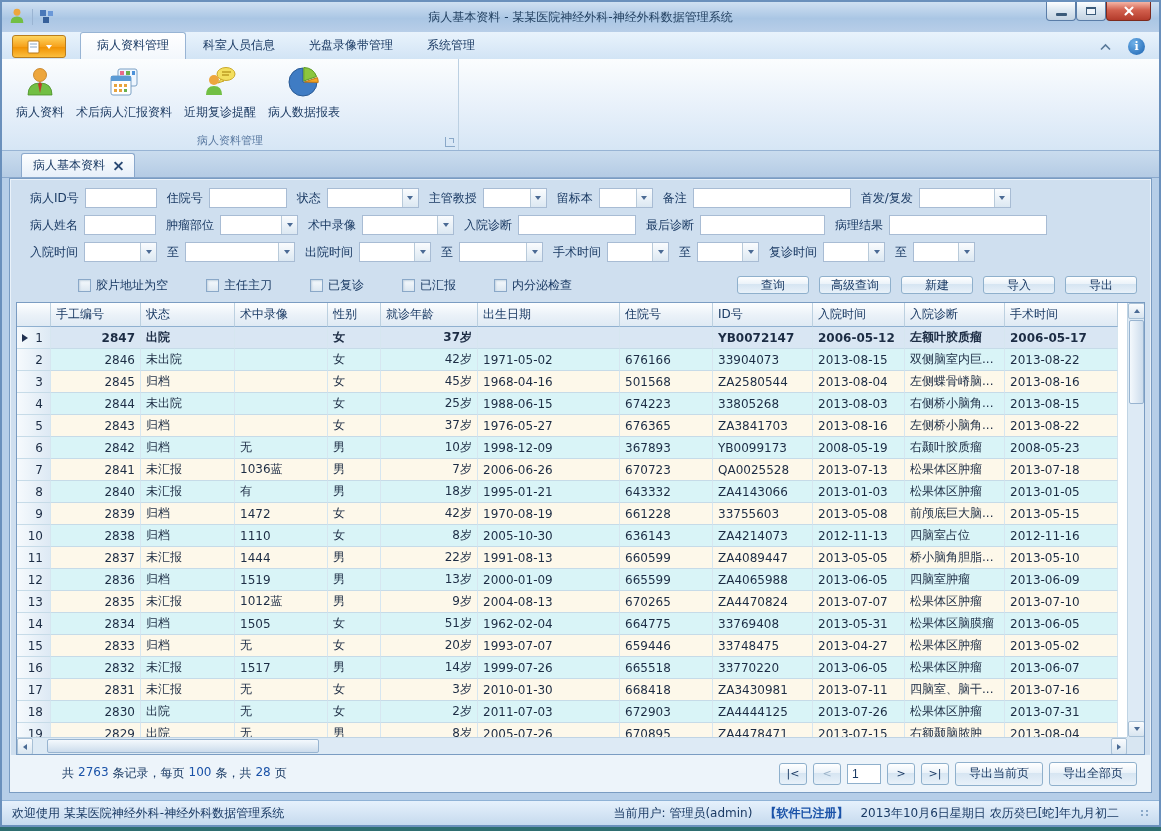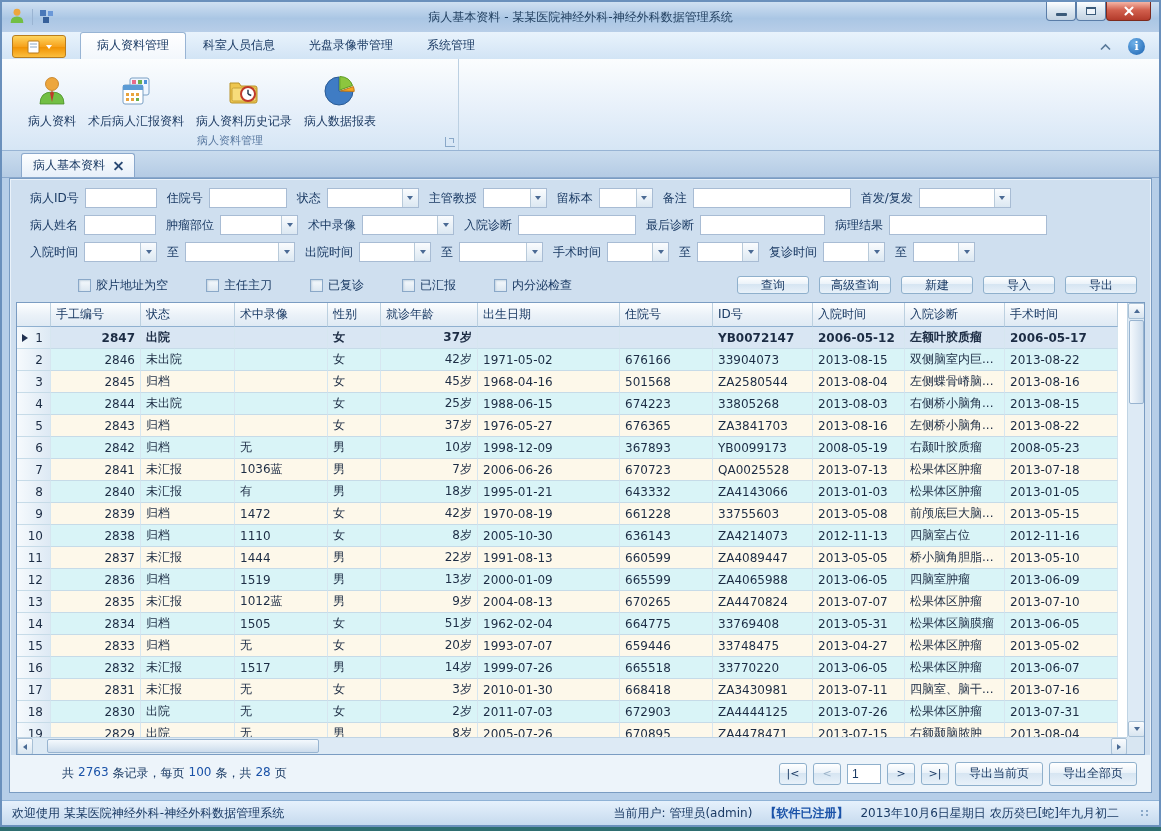--- a/index.html
+++ b/index.html
@@ -43,21 +43,21 @@
   .ribbon-tab.active { background:linear-gradient(#ffffff,#f2f7fc); border-color:#98b4d4;
     border-radius:3px 3px 0 0; }
   .tabrow-right { margin-left:auto; display:flex; align-items:center; gap:16px; padding-right:14px; padding-bottom:4px; }
   .info-icon { width:17px; height:17px; border-radius:50%; background:radial-gradient(circle at 35% 30%,#6fb0e8,#1a62b0);
     color:#fff; font-weight:bold; font-size:11px; display:flex; align-items:center; justify-content:center;
     font-family:"DejaVu Serif","Liberation Serif",serif; }
   
   .ribbon-body { height:92px; flex:none; display:flex;
     background:linear-gradient(#fbfdfe,#e7f0fa 55%,#d6e6f5); border-bottom:1px solid #98b4d4; }
   .ribbon-group { width:457px; display:flex; flex-direction:column; border-right:1px solid #bcd0e2; position:relative; }
-  .ribbon-buttons { flex:1; display:flex; align-items:flex-end; padding:3px 2px 0 20px; }
+  .ribbon-buttons { flex:1; display:flex; align-items:flex-start; padding:3px 2px 0 8px; }
   .ribbon-btn { display:flex; flex-direction:column; align-items:center; gap:2px; padding:3px 6px; color:#1e3c64; }
   .ribbon-group-label { height:17px; text-align:center; color:#5878a0; font-size:11px; }
   .launcher { position:absolute; right:3px; bottom:3px; width:10px; height:10px;
     border-left:1px solid #8aa8c8; border-bottom:1px solid #8aa8c8; }
   .launcher::after { content:""; position:absolute; right:1px; top:1px; width:4px; height:4px;
     border-right:1px solid #8aa8c8; border-top:1px solid #8aa8c8; }
   
   .doc-tabs { height:27px; flex:none; display:flex; align-items:flex-end; padding-left:19px;
     background:linear-gradient(#cadcee,#b4cbe4); border-bottom:1px solid #8aa8cc; }
   .doc-tab { height:24px; display:flex; align-items:center; gap:9px; padding:0 11px;
@@ -231,27 +231,28 @@
                   <rect x="17" y="19" width="3" height="3"></rect>
                   <rect x="7" y="24" width="3" height="3"></rect>
                   <rect x="12" y="24" width="3" height="3"></rect>
                 </g>
                 <rect x="17" y="24" width="3" height="3" fill="#6ab04c"></rect>
               </svg></span>
             <span>术后病人汇报资料</span>
           </div>
           <div class="ribbon-btn">
             <span><svg width="34" height="34" viewBox="0 0 34 34">
-                <path d="M3 9 h9 l2 3 h14 a2 2 0 0 1 2 2 v13 a2 2 0 0 1 -2 2 h-23 a2 2 0 0 1 -2 -2 z" fill="#eec64f" stroke="#b8922a"></path>
-                <rect x="5" y="14" width="24" height="13" rx="1.5" fill="#f7dc7a" stroke="#c8a23a"></rect>
-                <circle cx="21" cy="20" r="7" fill="#fff" stroke="#c0392b" stroke-width="2"></circle>
-                <line x1="21" y1="20" x2="21" y2="15.8" stroke="#2c3e50" stroke-width="1.5"></line>
-                <line x1="21" y1="20" x2="24.2" y2="21.5" stroke="#2c3e50" stroke-width="1.5"></line>
+                <ellipse cx="23" cy="9" rx="9" ry="6.5" fill="#f3df5e" stroke="#caa92a"></ellipse>
+                <path d="M18 14 l-3 4 l6-2 z" fill="#f3df5e" stroke="#caa92a"></path>
+                <line x1="19" y1="7" x2="28" y2="7" stroke="#b99a20" stroke-width="1.4"></line>
+                <line x1="19" y1="10" x2="26" y2="10" stroke="#b99a20" stroke-width="1.4"></line>
+                <circle cx="11" cy="15" r="5" fill="#eda63d"></circle>
+                <path d="M3 30 q0-9 8-9 q8 0 8 9 z" fill="#72bf44"></path>
               </svg></span>
-            <span>病人资料历史记录</span>
+            <span>近期复诊提醒</span>
           </div>
           <div class="ribbon-btn">
             <span><svg width="34" height="34" viewBox="0 0 34 34">
                 <path d="M16 17 V3 A14 14 0 1 0 30 17 z" fill="#3f7cc4" stroke="#2a5a94"></path>
                 <path d="M16.8 16 L16.8 2.5 A14 14 0 0 1 29.6 11.5 z" fill="#8cc63e" stroke="#5a9a20"></path>
                 <path d="M17.5 17 L30.4 12.6 A14 14 0 0 1 31.2 17.4 z" fill="#f5a623" stroke="#c07818"></path>
               </svg></span>
             <span>病人数据报表</span>
           </div>
         </div>

